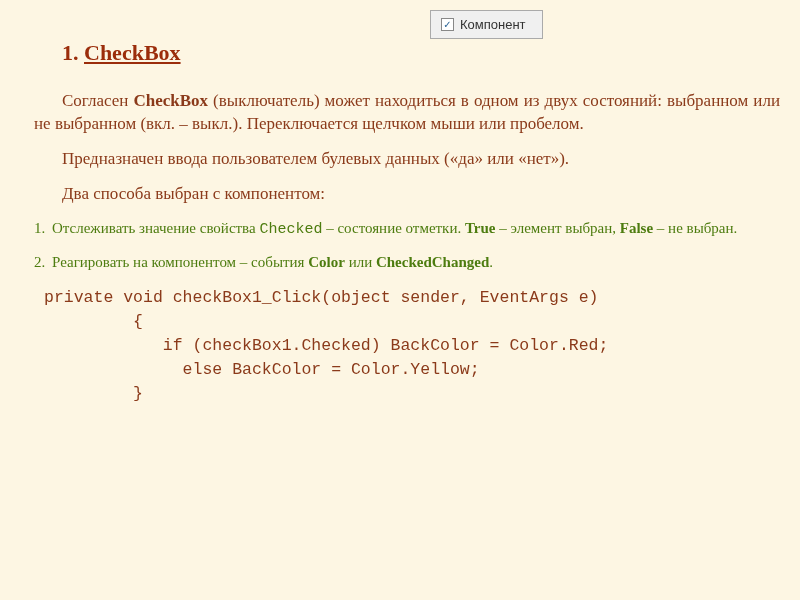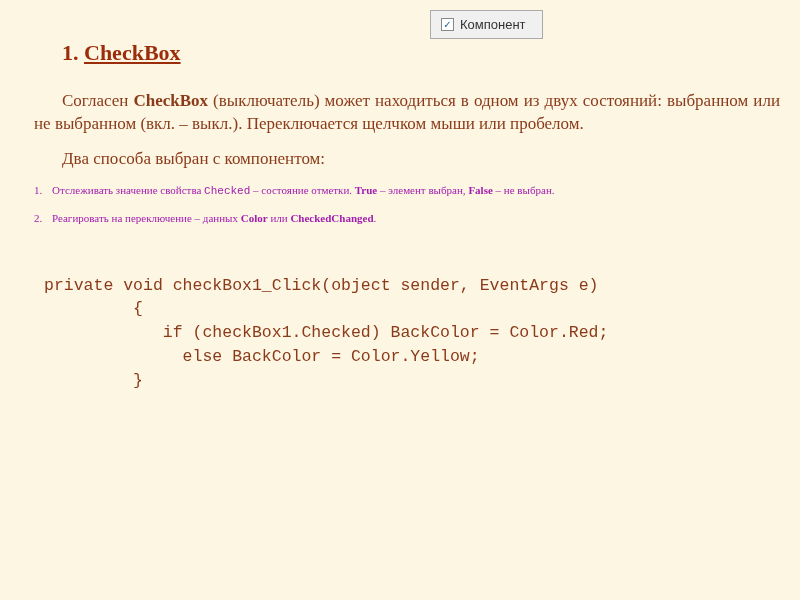--- a/index.html
+++ b/index.html
@@ -66,39 +66,39 @@
       font-family: 'Courier New', Courier, monospace;
     }
     ol {
       margin: 0;
       padding: 0;
       list-style: none;
       counter-reset: item;
     }
     ol > li {
       counter-increment: item;
-      font-size: 11px;
+      font-size: 15px;
       line-height: 1.35;
       text-align: justify;
       margin: 0 0 12px 0;
-      color: #a21caf;
+      color: #4d7c0f;
       position: relative;
       padding-left: 18px;
     }
     ol > li::before {
       content: counter(item) ".";
       position: absolute;
       left: 0;
     }
     .code-block {
       font-family: 'Courier New', Courier, monospace;
       font-size: 16.5px;
       color: #8b3a1a;
       white-space: pre;
-      margin-top: 48px;
+      margin-top: 14px;
       margin-left: 10px;
       line-height: 1.45;
     }
   </style>
 </head>
 <body>
 
 <div class="checkbox-widget">
   <span class="checkbox-box">
     <span>✓</span>
@@ -110,29 +110,30 @@
 
   <h1>
     <span>1.</span>
     <span class="heading-text">CheckBox</span>
   </h1>
 
   <p class="para para-indent">
     <span>Согласен </span><span class="bold">CheckBox</span><span> (выключатель) может находиться в одном из двух состояний: выбранном или не выбранном (вкл. – выкл.). Переключается щелчком мыши или пробелом.</span>
   </p>
 
+  <p class="para para-indent">Предназначен ввода пользователем булевых данных («да» или «нет»).</p>
 
   <p class="para para-indent">Два способа выбран с компонентом:</p>
 
   <ol>
     <li>
       <span>Отслеживать значение свойства </span><span class="mono">Checked</span><span> – состояние отметки. </span><span class="bold">True</span><span> – элемент выбран, </span><span class="bold">False</span><span> – не выбран.</span>
     </li>
     <li>
-      <span>Реагировать на переключение – данных </span><span class="bold">Color</span><span> или </span><span class="bold">CheckedChanged</span><span>.</span>
+      <span>Реагировать на компонентом – события </span><span class="bold">Color</span><span> или </span><span class="bold">CheckedChanged</span><span>.</span>
     </li>
   </ol>
 
   <div class="code-block"><span>private void checkBox1_Click(object sender, EventArgs e)</span>
 <span>         {</span>
 <span>            if (checkBox1.Checked) BackColor = Color.Red;</span>
 <span>              else BackColor = Color.Yellow;</span>
 <span>         }</span></div>
 
 </div>

